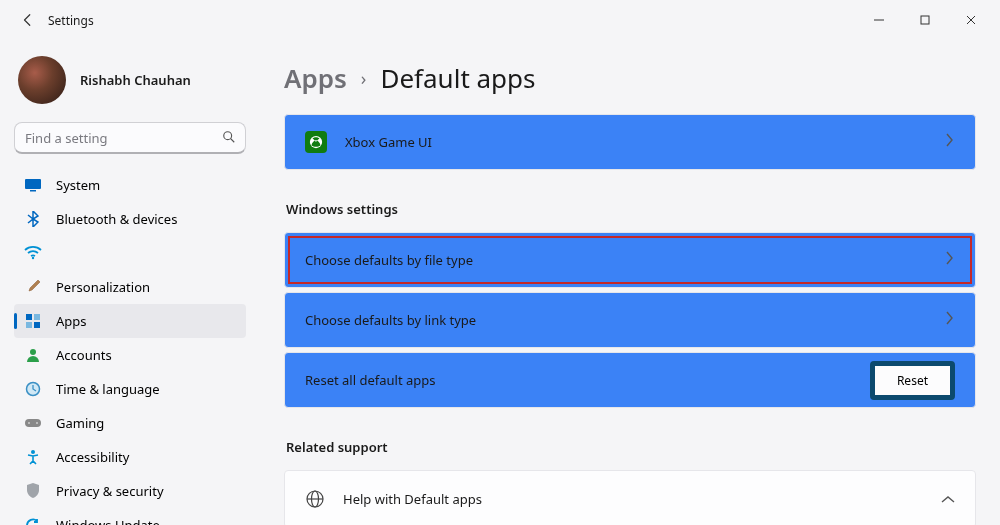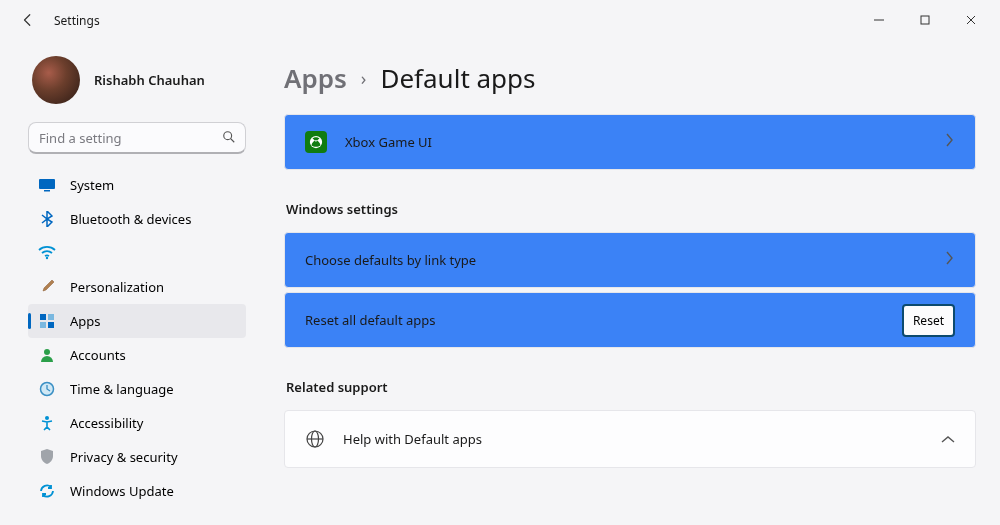--- a/index.html
+++ b/index.html
@@ -1,28 +1,28 @@
 <!DOCTYPE html>
 <html><head>
 <meta charset="utf-8">
 <style>
   * { box-sizing: border-box; margin: 0; padding: 0; font-family: "Segoe UI", system-ui, sans-serif; }
   body { width: 1000px; height: 525px; background: #f5f5f7; overflow: hidden; color: #1a1a1a; }
 
   .titlebar { height: 40px; display: flex; align-items: center; padding: 0 6px; }
-  .titlebar-left { display: flex; align-items: center; gap: 16px; padding-left: 12px; }
+  .titlebar-left { display: flex; align-items: center; gap: 10px; padding-left: 12px; }
   .back-btn { width: 20px; height: 20px; display: flex; align-items: center; justify-content: center; cursor: pointer; }
   .title-text { font-size: 12px; font-weight: 400; }
   .titlebar-right { margin-left: auto; display: flex; }
   .win-btn { width: 46px; height: 32px; display: flex; align-items: center; justify-content: center; cursor: pointer; }
   .win-btn svg { width: 10px; height: 10px; }
 
   .body-wrap { display: flex; height: calc(525px - 40px); }
 
-  .sidebar { width: 260px; padding: 8px 14px 0 28px; display: flex; flex-direction: column; }
+  .sidebar { width: 260px; padding: 8px 14px 0 14px; display: flex; flex-direction: column; }
   .profile { display: flex; align-items: center; gap: 14px; margin: 8px 4px 18px 4px; }
   .avatar { width: 48px; height: 48px; border-radius: 50%; background: radial-gradient(circle at 35% 35%, #a85c4a 0%, #6b3e2c 40%, #2b1a14 100%); }
   .profile-name { font-size: 13px; font-weight: 600; }
 
   .search-wrap { position: relative; margin-bottom: 14px; }
   .search-input { width: 100%; height: 32px; border: 1px solid #d0d0d4; border-radius: 8px; background: #fbfbfd; padding: 0 34px 0 10px; font-size: 13px; outline: none; border-bottom: 2px solid #b0b0b4; }
   .search-input::placeholder { color: #7a7a80; }
   .search-icon { position: absolute; right: 10px; top: 50%; transform: translateY(-50%); color: #555; }
 
   .nav { list-style: none; }
@@ -36,21 +36,21 @@
   .bc-parent { font-size: 26px; font-weight: 600; color: #707076; cursor: pointer; }
   .bc-sep { font-size: 18px; color: #707076; }
   .bc-current { font-size: 26px; font-weight: 400; }
 
   .card { background: #3b82f6; border: 1px solid #e6e6ea; border-radius: 4px; height: 56px; display: flex; align-items: center; padding: 0 20px; cursor: pointer; font-size: 13px; margin-bottom: 4px; }
   .card.highlight { outline: 2px solid #c52828; outline-offset: -6px; }
   .card .chev { margin-left: auto; color: #555; }
   .app-icon { width: 22px; height: 22px; border-radius: 4px; background: #107c10; display: flex; align-items: center; justify-content: center; margin-right: 18px; }
   .app-icon svg { width: 14px; height: 14px; }
   .card.reset { cursor: default; }
-  .reset-btn { margin-left: auto; border: 2px solid #0c4a6e; background: #fcfcfd; padding: 6px 9px; border-radius: 4px; font-size: 12px; cursor: pointer; }
+  .reset-btn { margin-left: auto; border: 5px solid #0c4a6e; background: #fcfcfd; padding: 6px 22px; border-radius: 4px; font-size: 12px; cursor: pointer; }
   .section-title { font-size: 13px; font-weight: 600; margin: 30px 0 14px 2px; }
   .group { margin-top: 6px; }
 
   .help-card { background: #fdfdfe; border: 1px solid #e6e6ea; border-radius: 4px; display: flex; flex-direction: column; }
   .help-head { height: 56px; display: flex; align-items: center; padding: 0 20px; cursor: pointer; font-size: 13px; }
   .help-head .chev { margin-left: auto; color: #555; }
   .globe-icon { width: 20px; height: 20px; margin-right: 18px; color: #444; }
 </style>
 </head>
 <body>
@@ -156,20 +156,30 @@
         <span>Accounts</span>
       </li>
       <li class="nav-item">
         <span class="nav-icon">
             <svg width="16" height="16" viewBox="0 0 16 16">
               <circle cx="8" cy="8" r="6.5" stroke="#3a8fc4" stroke-width="1.5" fill="#d0e8f5"></circle>
               <path d="M8 4v4l3 2" stroke="#3a8fc4" stroke-width="1.3" fill="none"></path>
             </svg>
           </span>
         <span>Time &amp; language</span>
+      </li>
+      <li class="nav-item">
+        <span class="nav-icon">
+            <svg width="18" height="12" viewBox="0 0 18 12">
+              <rect x="1" y="2" width="16" height="8" rx="4" fill="#888"></rect>
+              <circle cx="5" cy="6" r="1" fill="#ccc"></circle>
+              <circle cx="13" cy="6" r="1" fill="#ccc"></circle>
+            </svg>
+          </span>
+        <span>Gaming</span>
       </li>
       <li class="nav-item">
         <span class="nav-icon">
             <svg width="16" height="16" viewBox="0 0 16 16">
               <circle cx="8" cy="3" r="2" fill="#0091d4"></circle>
               <path d="M3 6l5 1 5-1M8 7v5M5 15l3-3 3 3" stroke="#0091d4" stroke-width="1.6" fill="none"></path>
             </svg>
           </span>
         <span>Accessibility</span>
       </li>
@@ -211,20 +221,28 @@
       <span class="chev">
         <svg width="10" height="14" viewBox="0 0 8 14">
             <path d="M1 1l5 6-5 6" stroke="#555" stroke-width="1.4" fill="none"></path>
           </svg>
       </span>
     </div>
 
     <div class="section-title">Windows settings</div>
 
     <div class="group">
+      <div class="card highlight">
+        <span>Choose defaults by file type</span>
+        <span class="chev">
+          <svg width="10" height="14" viewBox="0 0 8 14">
+              <path d="M1 1l5 6-5 6" stroke="#555" stroke-width="1.4" fill="none"></path>
+            </svg>
+        </span>
+      </div>
 
       <div class="card">
         <span>Choose defaults by link type</span>
         <span class="chev">
           <svg width="10" height="14" viewBox="0 0 8 14">
               <path d="M1 1l5 6-5 6" stroke="#555" stroke-width="1.4" fill="none"></path>
             </svg>
         </span>
       </div>
 

